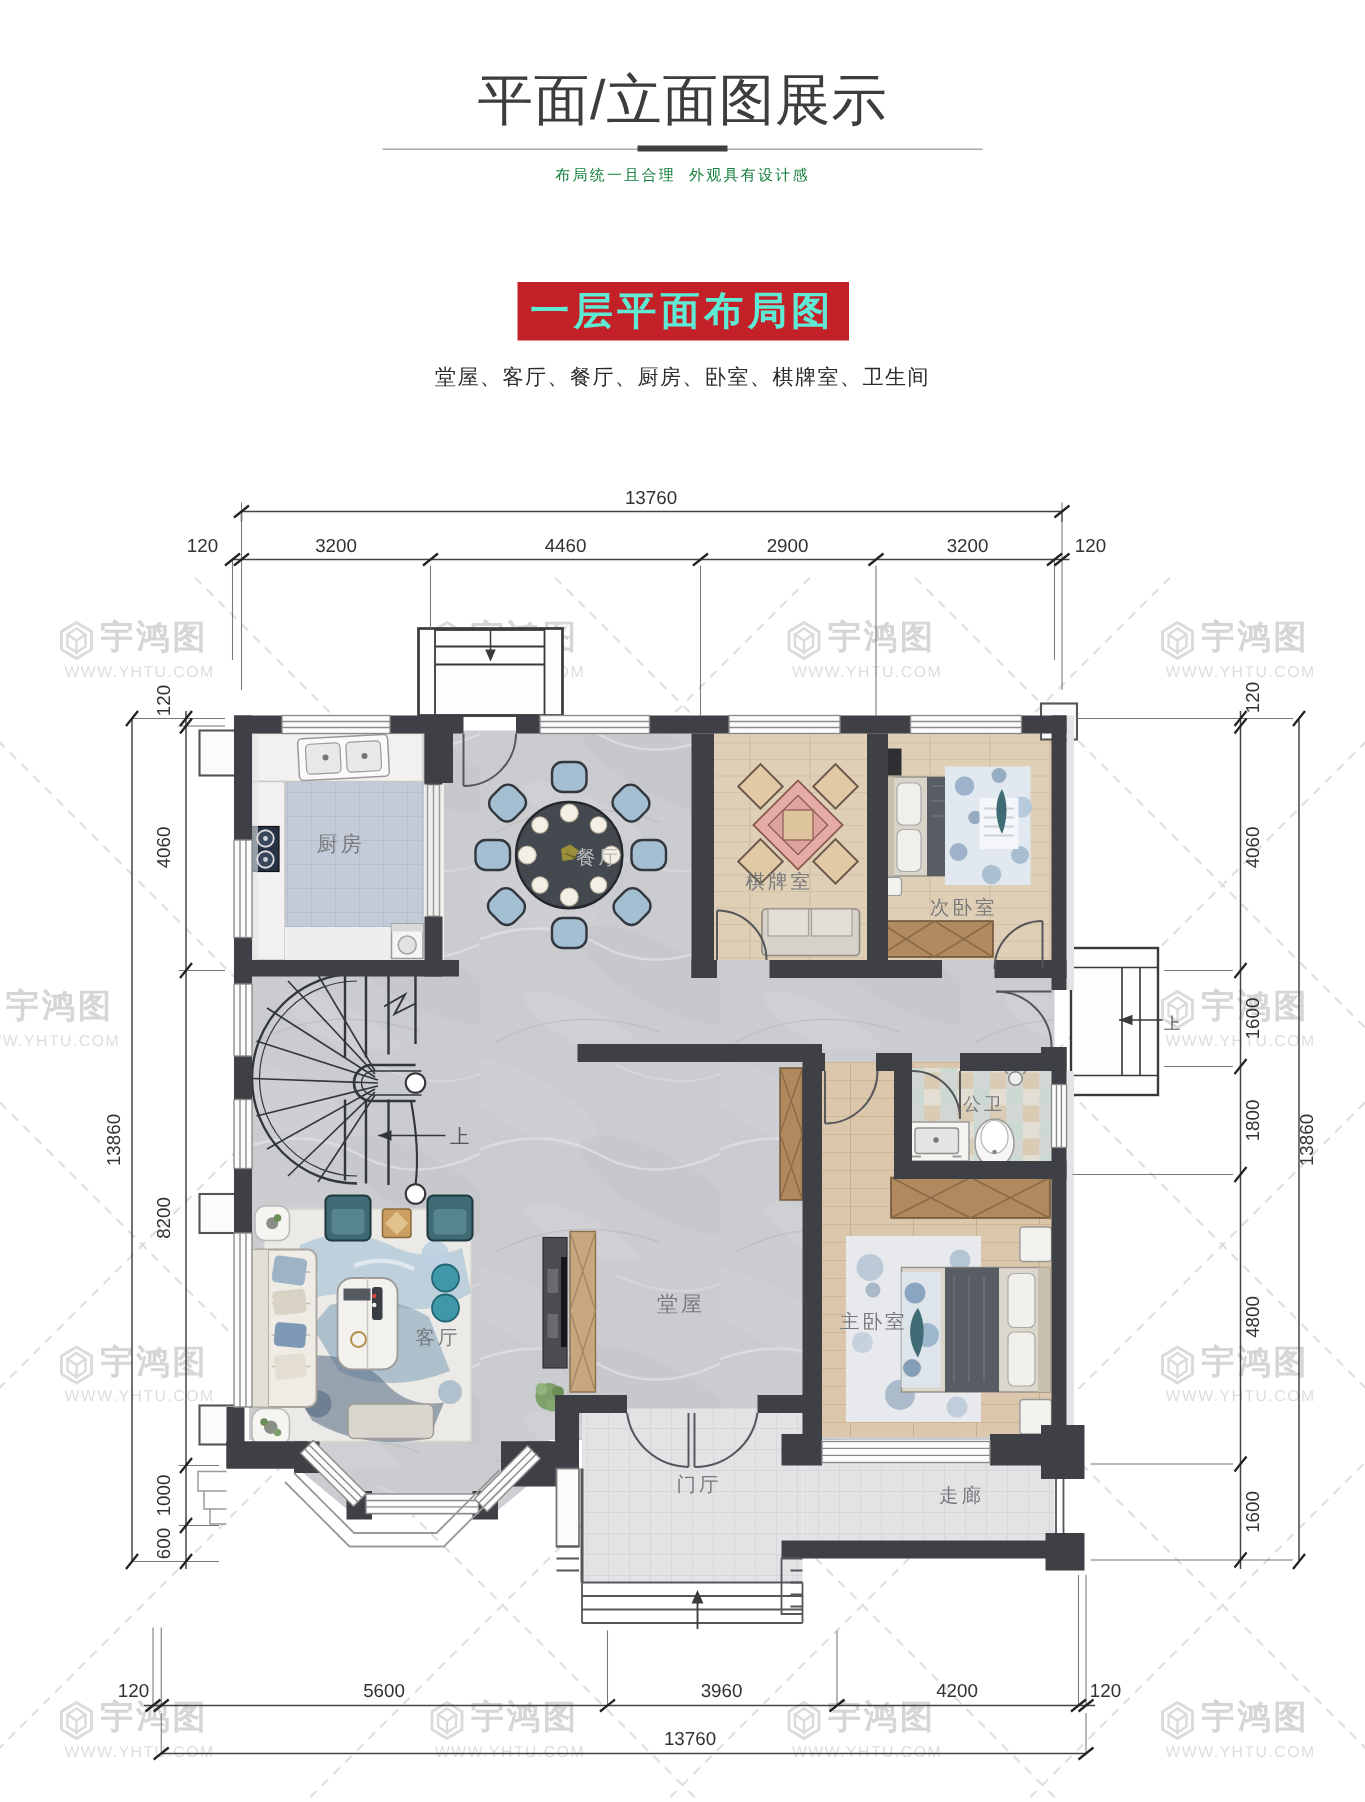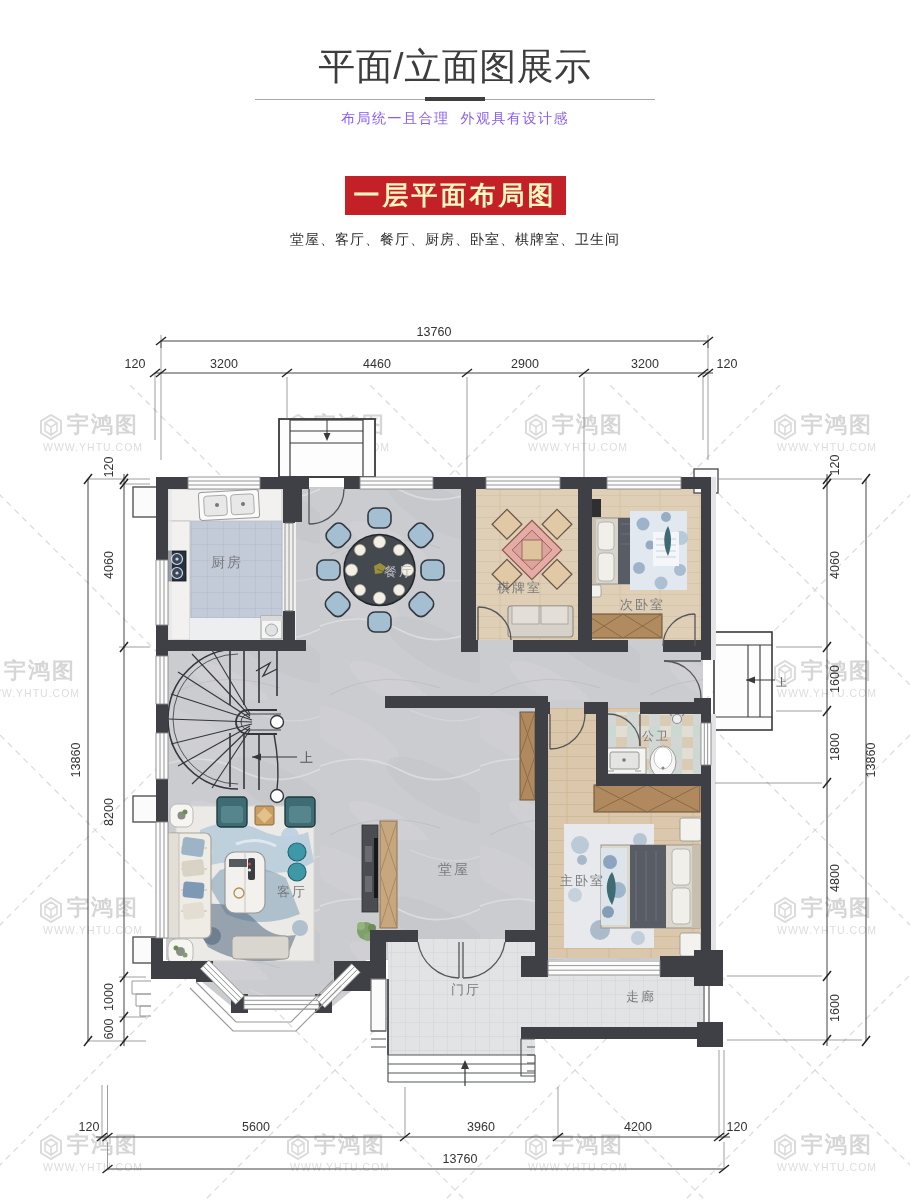--- a/index.html
+++ b/index.html
@@ -2,22 +2,22 @@
 <html lang="zh"><head>
 <meta charset="utf-8">
 <title>平面/立面图展示</title>
 <style>
 html,body{margin:0;padding:0;background:#ffffff;}
 #page{position:relative;width:910px;height:1201px;background:#ffffff;overflow:hidden;font-family:"Liberation Sans",sans-serif;}
 #hdr{position:absolute;left:0;top:0;width:910px;text-align:center;z-index:5;}
 #title{margin-top:42px;font-size:37px;color:#3d3d3d;letter-spacing:0.5px;}
 #rule{position:relative;margin:7px auto 0;width:400px;height:1px;background:#a9a9a9;}
 #rule .mid{position:absolute;left:170px;top:-2px;width:60px;height:4px;background:#3f3f3f;}
-#sub{margin-top:10px;font-size:14px;color:#8b5cf6;letter-spacing:1.5px;}
-#ribbon{margin:48px auto 0;width:221px;height:39px;background:#c42028;color:#fef9c3;
+#sub{margin-top:10px;font-size:10px;color:#15803d;letter-spacing:1.5px;}
+#ribbon{margin:64px auto 0;width:221px;height:39px;background:#c42028;color:#5eead4;
  font-size:26px;font-weight:bold;line-height:39px;letter-spacing:3px;font-family:"Liberation Sans",sans-serif;}
 #rooms{margin-top:16px;font-size:14px;color:#2c2c2c;letter-spacing:1px;}
 #plan{position:absolute;left:0;top:0;z-index:1;}
 .dimt{font-size:12.5px;fill:#333;font-family:"Liberation Sans",sans-serif;}
 .room{fill:#77797c;font-family:"Liberation Sans",sans-serif;letter-spacing:2px;}
 </style>
 </head>
 <body>
 <div id="page">
 

